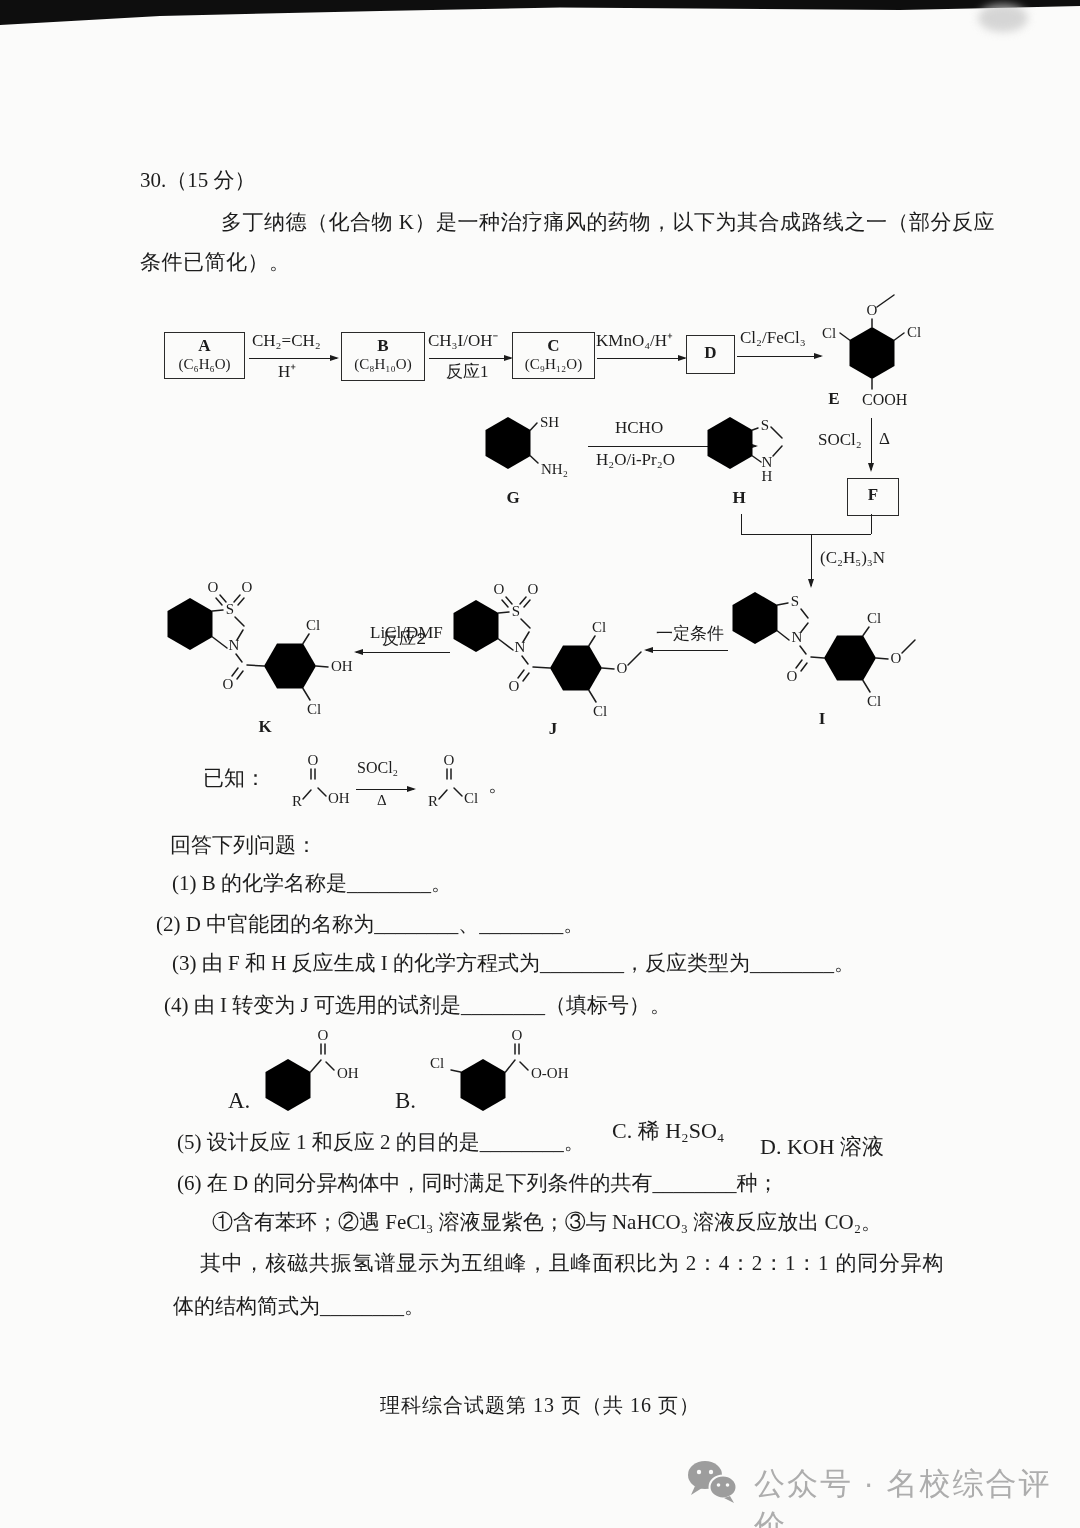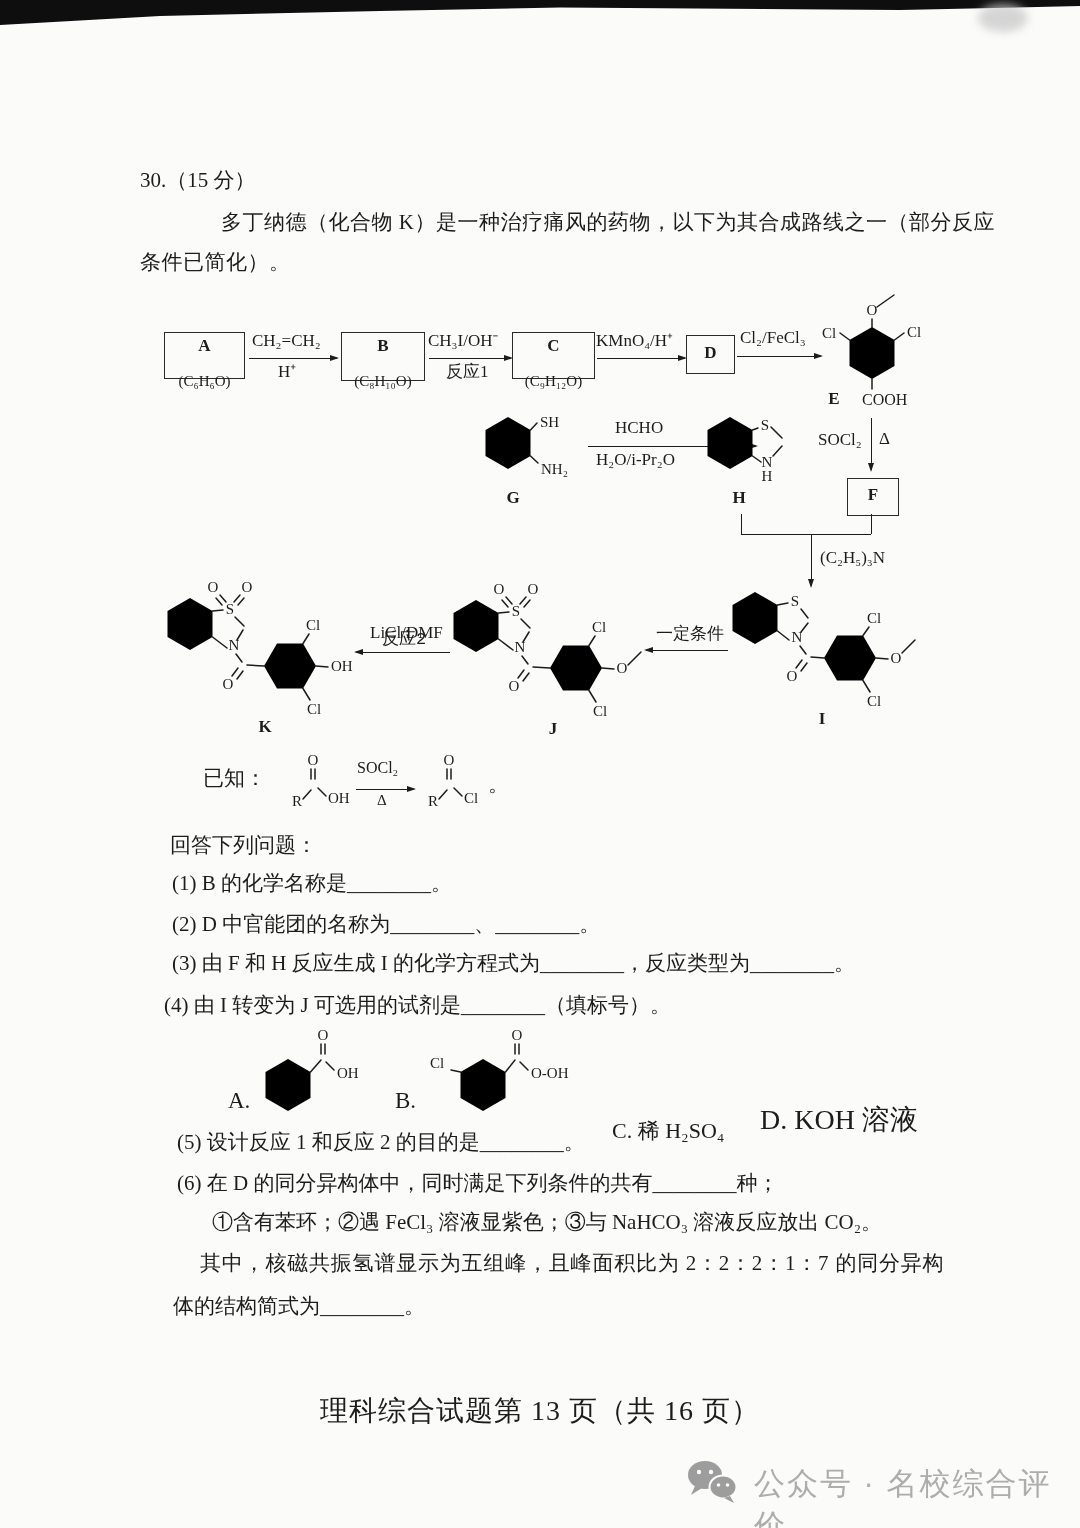--- a/index.html
+++ b/index.html
@@ -5,41 +5,41 @@
   html,body{margin:0;padding:0;background:#e8e8e8;}
   #page{position:relative;width:1080px;height:1528px;background:#fbfbfa;overflow:hidden;
         font-family:"Liberation Serif",serif;color:#1c1c1c;}
   .lbl{position:absolute;white-space:nowrap;font-family:"Liberation Serif",serif;color:#1c1c1c;
        font-size:17px;line-height:1.15;}
   .t21{font-size:21px;}
   .t16{font-size:16px;}
   .t15{font-size:15px;}
   .cbox{position:absolute;border:1.8px solid #2a2a2a;text-align:center;background:transparent;}
   .cbox .bl{font-weight:bold;font-size:17px;line-height:1.2;padding-top:3px;}
-  .cbox .bf{font-size:15px;line-height:1.15;margin-top:17px;}
+  .cbox .bf{font-size:15px;line-height:1.15;}
   .ar{position:absolute;height:0;border-top:1.6px solid #1c1c1c;}
   .ar.right::after{content:"";position:absolute;right:-2px;top:-4.4px;width:0;height:0;
       border-left:9px solid #1c1c1c;border-top:3.5px solid transparent;border-bottom:3.5px solid transparent;}
   .ar.left::before{content:"";position:absolute;left:-2px;top:-4.4px;width:0;height:0;
       border-right:9px solid #1c1c1c;border-top:3.5px solid transparent;border-bottom:3.5px solid transparent;}
   .var{position:absolute;width:0;border-left:1.6px solid #1c1c1c;}
   .var.down::after{content:"";position:absolute;bottom:-2px;left:-4.4px;width:0;height:0;
       border-top:9px solid #1c1c1c;border-left:3.5px solid transparent;border-right:3.5px solid transparent;}
   .vline{position:absolute;width:0;border-left:1.6px solid #1c1c1c;}
   .hline{position:absolute;height:0;border-top:1.6px solid #1c1c1c;}
   .chem{position:absolute;}
   .chem path{stroke:#1c1c1c;stroke-width:1.5;fill:none;stroke-linecap:round;}
   .chem text{fill:#1c1c1c;font-family:"Liberation Serif",serif;font-size:15px;}
   .chem text.b{font-weight:bold;font-size:17px;}
   .chem text.md{font-size:16px;}
   .scanbar{position:absolute;top:0;left:0;width:1080px;height:25px;background:#0e0e0e;
       clip-path:polygon(0 0,1080px 0,1080px 24%,900px 40%,560px 30%,380px 44%,160px 64%,0 100%);}
   .smudge{position:absolute;left:978px;top:4px;width:50px;height:28px;background:#c9c9c9;
       border-radius:50%;filter:blur(4px);opacity:.75;}
-  .footer{position:absolute;left:0;right:0;text-align:center;font-size:28px;letter-spacing:1px;}
+  .footer{position:absolute;left:0;right:0;text-align:center;font-size:20px;letter-spacing:1px;}
   .wm-text{position:absolute;font-family:Liberation Sans, sans-serif;font-size:31px;color:#adadad;
       letter-spacing:2px;margin-left:8px;}
 </style>
 </head>
 <body>
 
 <div id="page">
 
   <div class="scanbar"></div>
   <div class="smudge"></div>
@@ -214,47 +214,47 @@
   <svg class="chem" style="left:412px;top:746px;" width="100" height="70" viewBox="0 0 100 70">
     <text x="21" y="60" text-anchor="middle">R</text>
     <path d="M27,53 L35,44 M35,33 L35,23 M39,33 L39,23 M42,42 L50,50"></path>
     <text x="37" y="19" text-anchor="middle">O</text>
     <text x="52" y="57">Cl</text>
   </svg>
   <div class="lbl t21" style="left:488px;top:772px;">。</div>
 
   <div class="lbl t21" style="left:170px;top:833px;">回答下列问题：</div>
   <div class="lbl t21" style="left:172px;top:871px;text-align:center;">(1) B 的化学名称是________。</div>
-  <div class="lbl t21" style="left:172px;top:912px;">(2) D 中官能团的名称为________、________。</div>
+  <div class="lbl t21" style="left:156px;top:912px;">(2) D 中官能团的名称为________、________。</div>
   <div class="lbl t21" style="left:172px;top:951px;">(3) 由 F 和 H 反应生成 I 的化学方程式为________，反应类型为________。</div>
   <div class="lbl t21" style="left:164px;top:993px;">(4) 由 I 转变为 J 可选用的试剂是________（填标号）。</div>
 
   <div class="lbl" style="left:228px;top:1088px;font-size:23px;">A.</div>
   <svg class="chem" style="left:260px;top:1026px;" width="110" height="92" viewBox="0 0 110 92">
     <use href="#benzP" x="28" y="59"></use>
     <path d="M50.5,46 L61,34 M61,28 L61,18 M65,28 L65,18 M66,36 L74,44"></path>
     <text x="63" y="14" text-anchor="middle">O</text>
     <text x="77" y="52">OH</text>
   </svg>
   <div class="lbl" style="left:395px;top:1088px;font-size:23px;">B.</div>
   <svg class="chem" style="left:420px;top:1026px;" width="170" height="92" viewBox="0 0 170 92">
     <text x="10" y="42">Cl</text>
     <path d="M31,44 L40.5,46"></path>
     <use href="#benzP" x="63" y="59"></use>
     <path d="M85.5,46 L95,34 M95,28 L95,18 M99,28 L99,18 M100,36 L108,44"></path>
     <text x="97" y="14" text-anchor="middle">O</text>
     <text x="111" y="52">O-OH</text>
   </svg>
   <div class="lbl" style="left:612px;top:1086px;font-size:22px;margin-top:32px;">C.  稀 H₂SO₄</div>
-  <div class="lbl" style="left:760px;top:1104px;font-size:28px;">D.  KOH 溶液</div>
+  <div class="lbl" style="left:760px;top:1134px;font-size:22px;">D.  KOH 溶液</div>
 
   <div class="lbl t21" style="left:177px;top:1130px;">(5) 设计反应 1 和反应 2 的目的是________。</div>
   <div class="lbl t21" style="left:177px;top:1171px;">(6) 在 D 的同分异构体中，同时满足下列条件的共有________种；</div>
   <div class="lbl t21" style="left:212px;top:1210px;">①含有苯环；②遇 FeCl₃ 溶液显紫色；③与 NaHCO₃ 溶液反应放出 CO₂。</div>
-  <div class="lbl t21" style="left:200px;top:1251px;letter-spacing:0.8px;">其中，核磁共振氢谱显示为五组峰，且峰面积比为 2：2：2：1：7 的同分异构</div>
+  <div class="lbl t21" style="left:200px;top:1251px;letter-spacing:0.8px;">其中，核磁共振氢谱显示为五组峰，且峰面积比为 2：4：2：1：1 的同分异构</div>
   <div class="lbl t21" style="left:173px;top:1294px;">体的结构简式为________。</div>
 
   <div class="footer" style="top:1392px;">理科综合试题第 13 页（共 16 页）</div>
 
   <svg style="position:absolute;left:686px;top:1460px;" width="54" height="44" viewBox="0 0 54 44">
     <ellipse cx="19" cy="15" rx="17" ry="14" fill="#9d9d9d"></ellipse>
     <path d="M9,26 L5,35 L16,28 Z" fill="#9d9d9d"></path>
     <circle cx="13" cy="12" r="2.2" fill="#fbfbfa"></circle>
     <circle cx="25" cy="12" r="2.2" fill="#fbfbfa"></circle>
     <ellipse cx="37" cy="27" rx="13.5" ry="11.5" fill="#9d9d9d" stroke="#fbfbfa" stroke-width="2"></ellipse>

